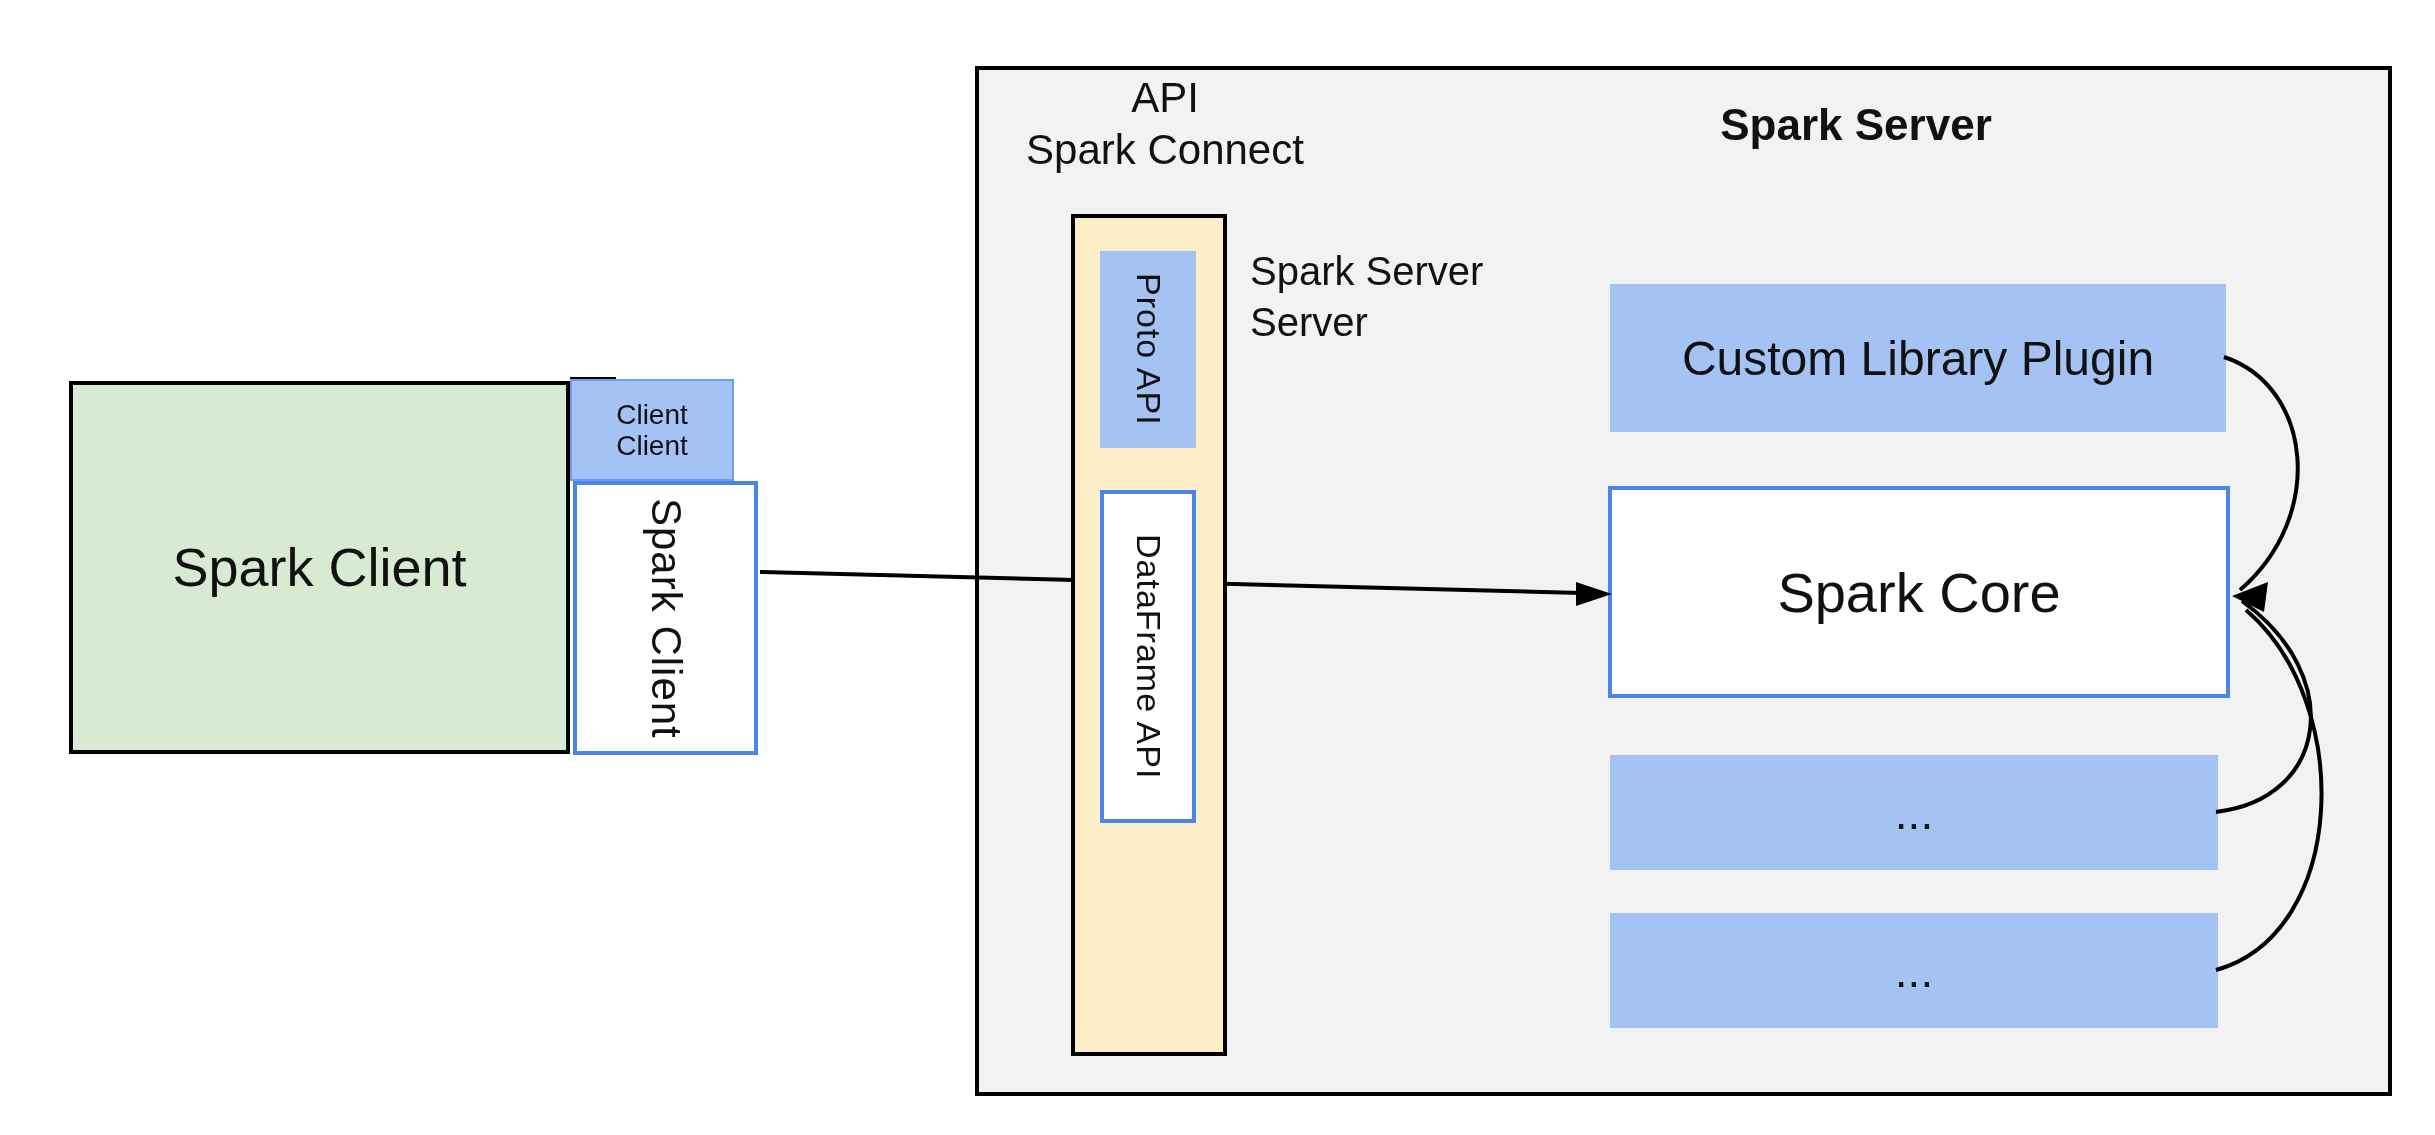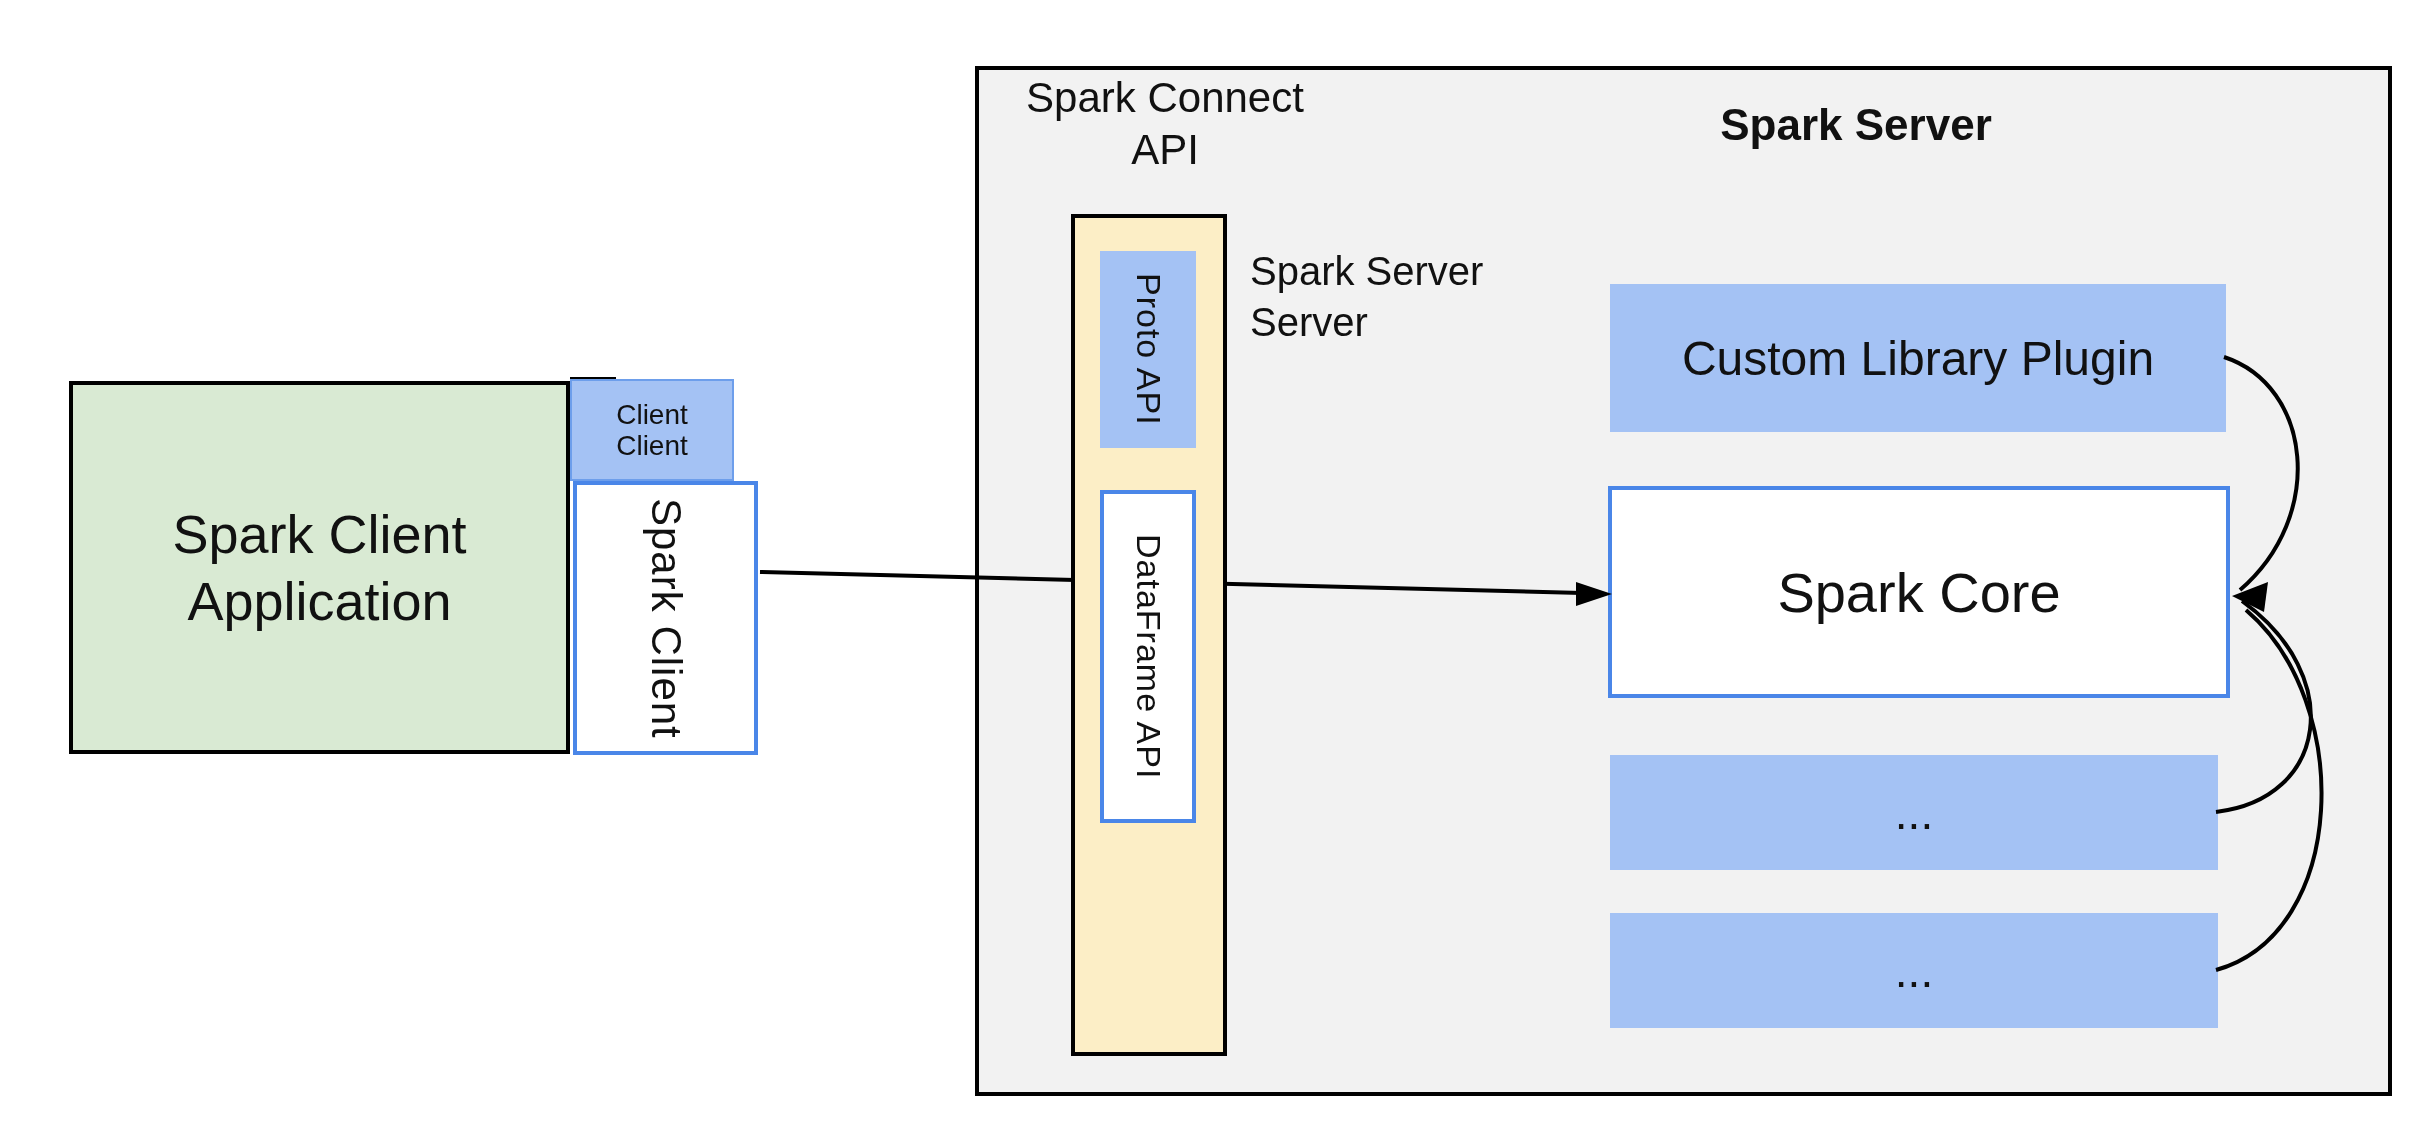--- a/index.html
+++ b/index.html
@@ -41,37 +41,36 @@
   svg.layer-top{z-index:6;}
 </style>
 </head>
 <body>
 
 <div class="canvas">
 
   <div class="abs server-box"></div>
 
   <div class="abs connect-label">
+    <span style="display:block">API</span>
     <span style="display:block">Spark Connect</span>
-    <span style="display:block">API</span>
   </div>
   <div class="abs server-title">Spark Server</div>
   <div class="abs library-label">
     <span style="display:block">Spark Server</span>
     <span style="display:block">Server</span>
   </div>
 
   <svg class="layer" width="2435" height="1135">
     <line x1="760" y1="572" x2="1582" y2="593" stroke="#000" stroke-width="4"></line>
   </svg>
 
   <div class="abs green-box flexc">
     <div class="app-label">
       <span style="display:block">Spark Client</span>
-      <span style="display:block">Application</span>
     </div>
   </div>
   <div class="abs border-stub"></div>
   <div class="abs pkg-box flexc">
     <div class="pkg-label">
       <span style="display:block">Client</span>
       <span style="display:block">Client</span>
     </div>
   </div>
   <div class="abs spark-client-box flexc">

